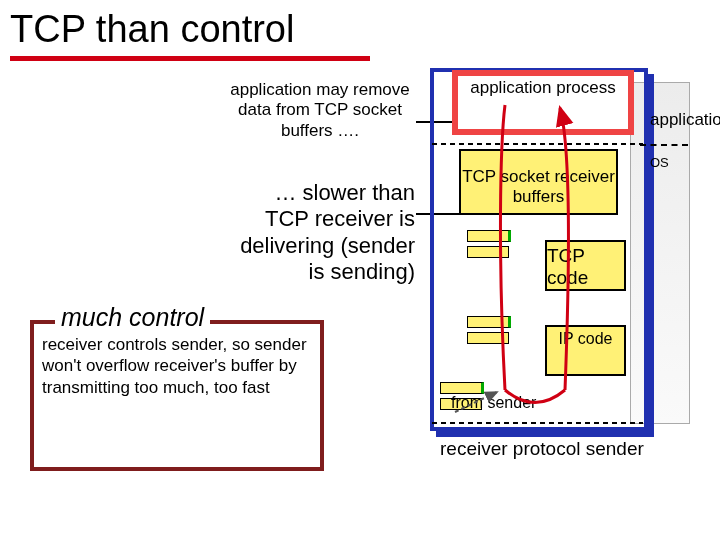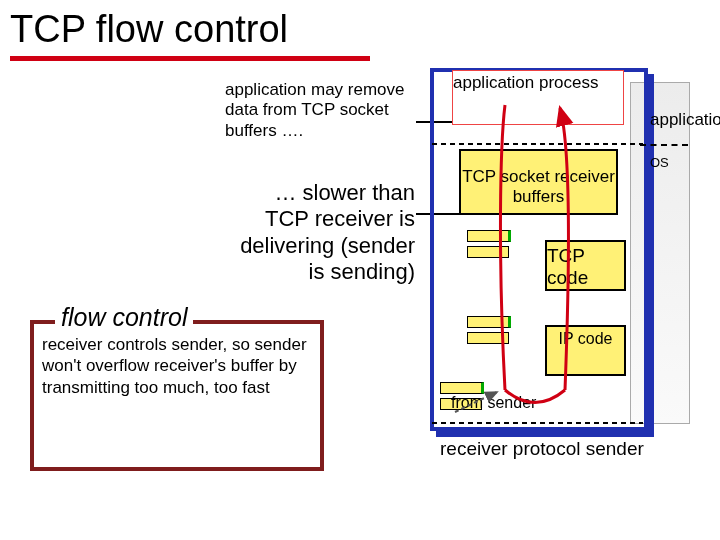--- a/index.html
+++ b/index.html
@@ -1,28 +1,28 @@
 <!DOCTYPE html>
 <html><head>
 <meta charset="utf-8">
 <style>
   html,body{margin:0;padding:0;width:720px;height:540px;background:#fff;font-family:Arial,Helvetica,sans-serif;overflow:hidden}
   .abs{position:absolute}
   .title{left:10px;top:8px;font-size:38px;font-weight:400}
   .title-underline{left:10px;top:56px;width:360px;height:5px;background:#d00013}
-  .ann1{left:225px;top:80px;width:190px;text-align:left;font-size:17px;line-height:1.2}
+  .ann1{left:225px;top:80px;width:190px;text-align:center;font-size:17px;line-height:1.2}
   .ann2{left:225px;top:180px;width:190px;text-align:right;font-size:22px;line-height:1.2}
   .fc-box{left:30px;top:320px;width:270px;height:125px;border:4px solid #7f1d1d;padding:10px 8px 8px 8px}
   .fc-legend{position:absolute;left:55px;top:303px;background:#fff;padding:0 6px;font-style:italic;font-size:25px}
   .fc-text{font-size:17px;line-height:1.25}
   
   .blue-outer{left:430px;top:68px;width:210px;height:355px;border:4px solid #2030b0;box-shadow:6px 6px 0 #2030b0}
   
   .backpanel{left:630px;top:82px;width:58px;height:340px;border:1px solid #aaa;background:linear-gradient(180deg,#ececec,#fafafa)}
-  .app-process{left:452px;top:70px;width:170px;height:50px;background:#fff;border:1px solid #ef4444;text-align:left;font-size:17px;line-height:1.1;padding-top:3px}
+  .app-process{left:452px;top:70px;width:170px;height:50px;background:#fff;border:6px solid #ef4444;text-align:center;font-size:17px;line-height:1.1;padding-top:3px}
   .buffers{left:459px;top:149px;width:155px;height:46px;background:#fff176;border:2px solid #000;text-align:center;font-size:17px;line-height:1.15;padding-top:16px}
   .tcp-code{left:545px;top:240px;width:77px;height:44px;background:#fff176;border:2px solid #000;text-align:left;font-size:19px;line-height:1.15;padding-top:3px}
   .ip-code{left:545px;top:325px;width:77px;height:44px;background:#fff176;border:2px solid #000;text-align:center;font-size:16px;line-height:1.15;padding-top:3px}
   .side-app{left:650px;top:110px;font-size:17px}
   .side-os{left:650px;top:155px;font-size:13px}
   .os-dash{left:640px;top:144px;width:48px;border-top:2px dashed #000}
   .from-sender{left:451px;top:394px;font-size:16px}
   .rps{left:440px;top:438px;font-size:19px}
   
   .seg{width:40px;height:10px;background:#fff176;border:1px solid #000}
@@ -30,33 +30,33 @@
   
   .hline{height:2px;background:#000}
   .line-ann1{left:416px;top:121px;width:54px}
   .line-ann2{left:416px;top:213px;width:54px}
   
   svg.arrows{left:0;top:0;width:720px;height:540px;pointer-events:none}
 </style>
 </head>
 <body>
 
-<div class="abs title">TCP flow control</div>
+<div class="abs title">TCP than control</div>
 <div class="abs title-underline"></div>
 
 <div class="abs ann1">application may remove data from TCP socket buffers ….</div>
 <div class="abs ann2">… slower than TCP receiver is delivering (sender is sending)</div>
 
 <div class="abs hline line-ann1"></div>
 <div class="abs hline line-ann2"></div>
 
 <div class="abs fc-box">
   <div class="fc-text">receiver controls sender, so sender won't overflow receiver's buffer by transmitting too much, too fast</div>
 </div>
-<div class="abs fc-legend">flow control</div>
+<div class="abs fc-legend">much control</div>
 
 <div class="abs backpanel"></div>
 <div class="abs blue-outer"></div>
 
 <div class="abs app-process">application process</div>
 <div class="abs buffers">TCP socket receiver buffers</div>
 <div class="abs tcp-code">TCP code</div>
 <div class="abs ip-code">IP code</div>
 
 <div class="abs seg seg-border-r" style="left:467px;top:230px"></div>

